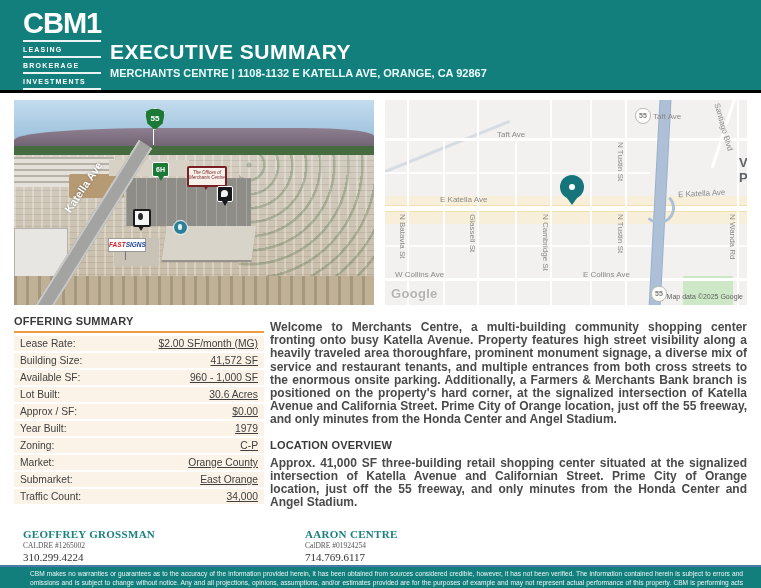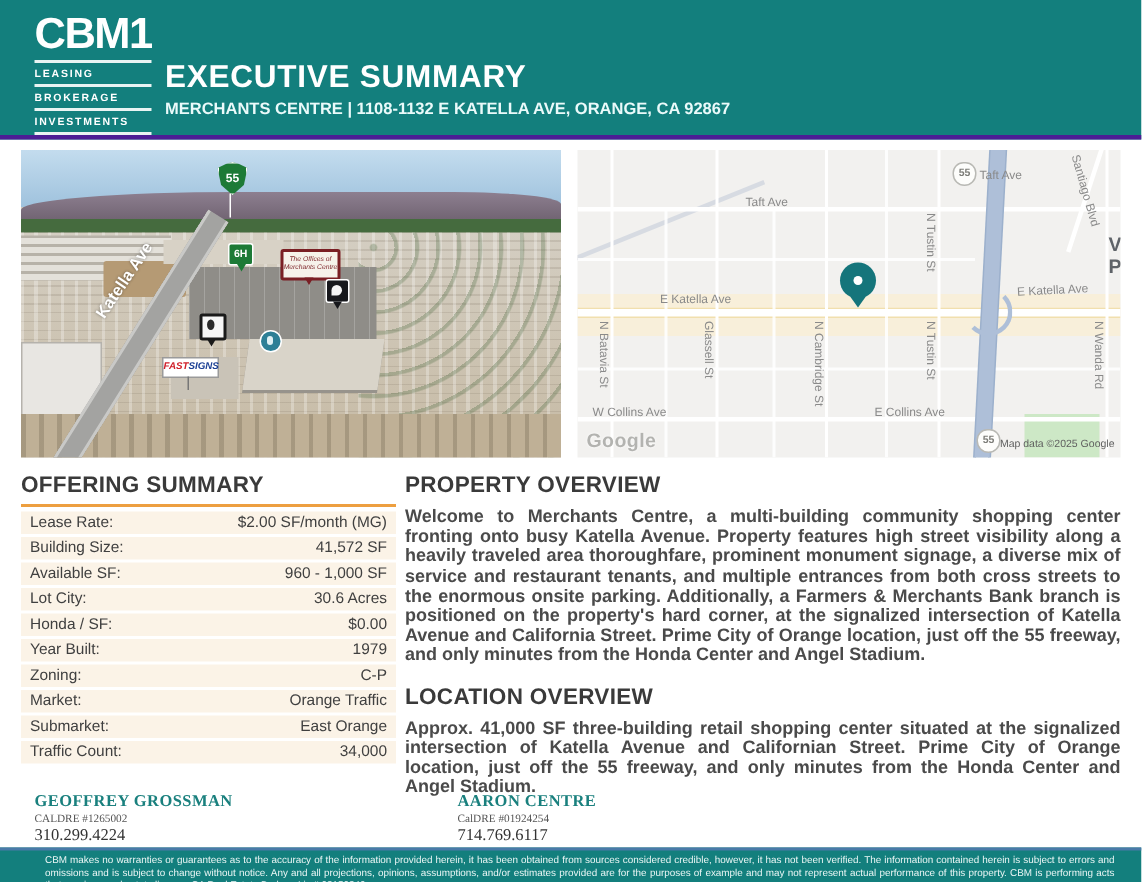--- a/index.html
+++ b/index.html
@@ -1,21 +1,21 @@
 <!DOCTYPE html>
 <html><head>
 <meta charset="utf-8">
 <style>
   html,body{margin:0;padding:0;}
   body{width:761px;height:588px;position:relative;background:#fff;
        font-family:"Liberation Sans",sans-serif;overflow:hidden;}
   .abs{position:absolute;}
 
   
-  .header{left:0;top:0;width:761px;height:90px;background:#137f7d;border-bottom:3px solid #4c1d95;}
+  .header{left:0;top:0;width:761px;height:90px;background:#137f7d;border-bottom:3px solid #000000;}
   .logo{left:23px;top:8px;width:78px;color:#fff;}
   .logo-brand{font-size:29px;font-weight:bold;letter-spacing:-1px;line-height:30px;}
   .logo-rule{height:2px;background:#e9f4f3;margin:2px 0;}
   .logo-line{font-size:7px;font-weight:bold;letter-spacing:1.2px;padding:2px 0 1px;}
   .hd-title{left:110px;top:40px;color:#fff;font-size:21px;font-weight:bold;letter-spacing:.5px;}
   .hd-sub{left:110px;top:67px;color:#eafafa;font-size:11px;font-weight:600;}
   .hd-page{right:14px;top:67px;color:#eafafa;font-size:11px;font-weight:600;text-align:right;}
 
   
   .photo{left:14px;top:100px;width:360px;height:205px;overflow:hidden;background:#cfc9bd;}
@@ -80,24 +80,24 @@
   .mp-city{color:#5f6368;font-size:13px;font-weight:bold;}
   .mp-shield{width:14px;height:14px;background:#fdfdfb;border:1px solid #b9b9b4;border-radius:45% 45% 50% 50%;color:#7d7d78;font-size:7px;font-weight:bold;text-align:center;line-height:14px;}
   .mp-google{color:#b3b3b0;font-size:13px;font-weight:600;letter-spacing:.3px;text-shadow:0 0 2px #fff;}
   .mp-attr{color:#5f5f5f;font-size:7px;}
   .mp-pin{left:175px;top:75px;width:24px;height:24px;background:#15757b;border-radius:50%;}
   .mp-pin i{position:absolute;left:9px;top:9px;width:6px;height:6px;background:#fff;border-radius:50%;}
   .mp-pin-tip{left:182px;top:98px;width:0;height:0;border-left:5px solid transparent;border-right:5px solid transparent;border-top:7px solid #15757b;}
 
   
   .offer{left:14px;top:315px;width:250px;}
-  .sec-title{font-size:15px;font-weight:bold;color:#3a3a3a;letter-spacing:.2px;}
+  .sec-title{font-size:11px;font-weight:bold;color:#3a3a3a;letter-spacing:.2px;}
   .offer-rule{height:2px;background:#ed9f40;margin:4px 0 3px;}
   .orow{display:flex;justify-content:space-between;background:#fbf3e7;height:15px;line-height:15px;margin-bottom:2px;padding:0 6px;font-size:10.3px;color:#404040;}
-  .orow .val{text-align:center;}
+  .orow .val{text-align:center;text-decoration:underline;}
 
   
   .right-col{left:270px;top:315px;width:477px;}
   .para{font-size:12px;line-height:13.2px;color:#4a4a4a;text-align:justify;margin:6px 0 0;font-weight:bold;}
   .loc-head{margin-top:12px;}
 
   
   .contact{top:528px;font-family:Liberation Serif, serif;}
   .c1{left:23px;} .c2{left:305px;}
   .c-name{color:#1a807e;font-size:11px;font-weight:bold;letter-spacing:.3px;}
@@ -229,51 +229,50 @@
   </div>
   <div class="orow">
     <span>Building Size:</span>
     <span class="val">41,572 SF</span>
   </div>
   <div class="orow">
     <span>Available SF:</span>
     <span class="val">960 - 1,000 SF</span>
   </div>
   <div class="orow">
-    <span>Lot City:</span>
+    <span>Lot Built:</span>
     <span class="val">30.6 Acres</span>
   </div>
   <div class="orow">
-    <span>Honda / SF:</span>
+    <span>Approx / SF:</span>
     <span class="val">$0.00</span>
   </div>
   <div class="orow">
     <span>Year Built:</span>
     <span class="val">1979</span>
   </div>
   <div class="orow">
     <span>Zoning:</span>
     <span class="val">C-P</span>
   </div>
   <div class="orow">
     <span>Market:</span>
-    <span class="val">Orange Traffic</span>
+    <span class="val">Orange County</span>
   </div>
   <div class="orow">
     <span>Submarket:</span>
     <span class="val">East Orange</span>
   </div>
   <div class="orow">
     <span>Traffic Count:</span>
     <span class="val">34,000</span>
   </div>
 </div>
 
 <div class="abs right-col">
-  <div class="sec-title">PROPERTY OVERVIEW</div>
   <p class="para">Welcome to Merchants Centre, a multi-building community shopping center fronting onto busy Katella Avenue. Property features high street visibility along a heavily traveled area thoroughfare, prominent monument signage, a diverse mix of service and restaurant tenants, and multiple entrances from both cross streets to the enormous onsite parking. Additionally, a Farmers &amp; Merchants Bank branch is positioned on the property's hard corner, at the signalized intersection of Katella Avenue and California Street. Prime City of Orange location, just off the 55 freeway, and only minutes from the Honda Center and Angel Stadium.</p>
   <div class="sec-title loc-head">LOCATION OVERVIEW</div>
   <p class="para">Approx. 41,000 SF three-building retail shopping center situated at the signalized intersection of Katella Avenue and Californian Street. Prime City of Orange location, just off the 55 freeway, and only minutes from the Honda Center and Angel Stadium.</p>
 </div>
 
 <div class="abs contact c1">
   <div class="c-name">GEOFFREY GROSSMAN</div>
   <div class="c-lic">CALDRE #1265002</div>
   <div class="c-phone">310.299.4224</div>
   <a href="#" class="c-mail">GEOFF@CBM1.COM</a>

